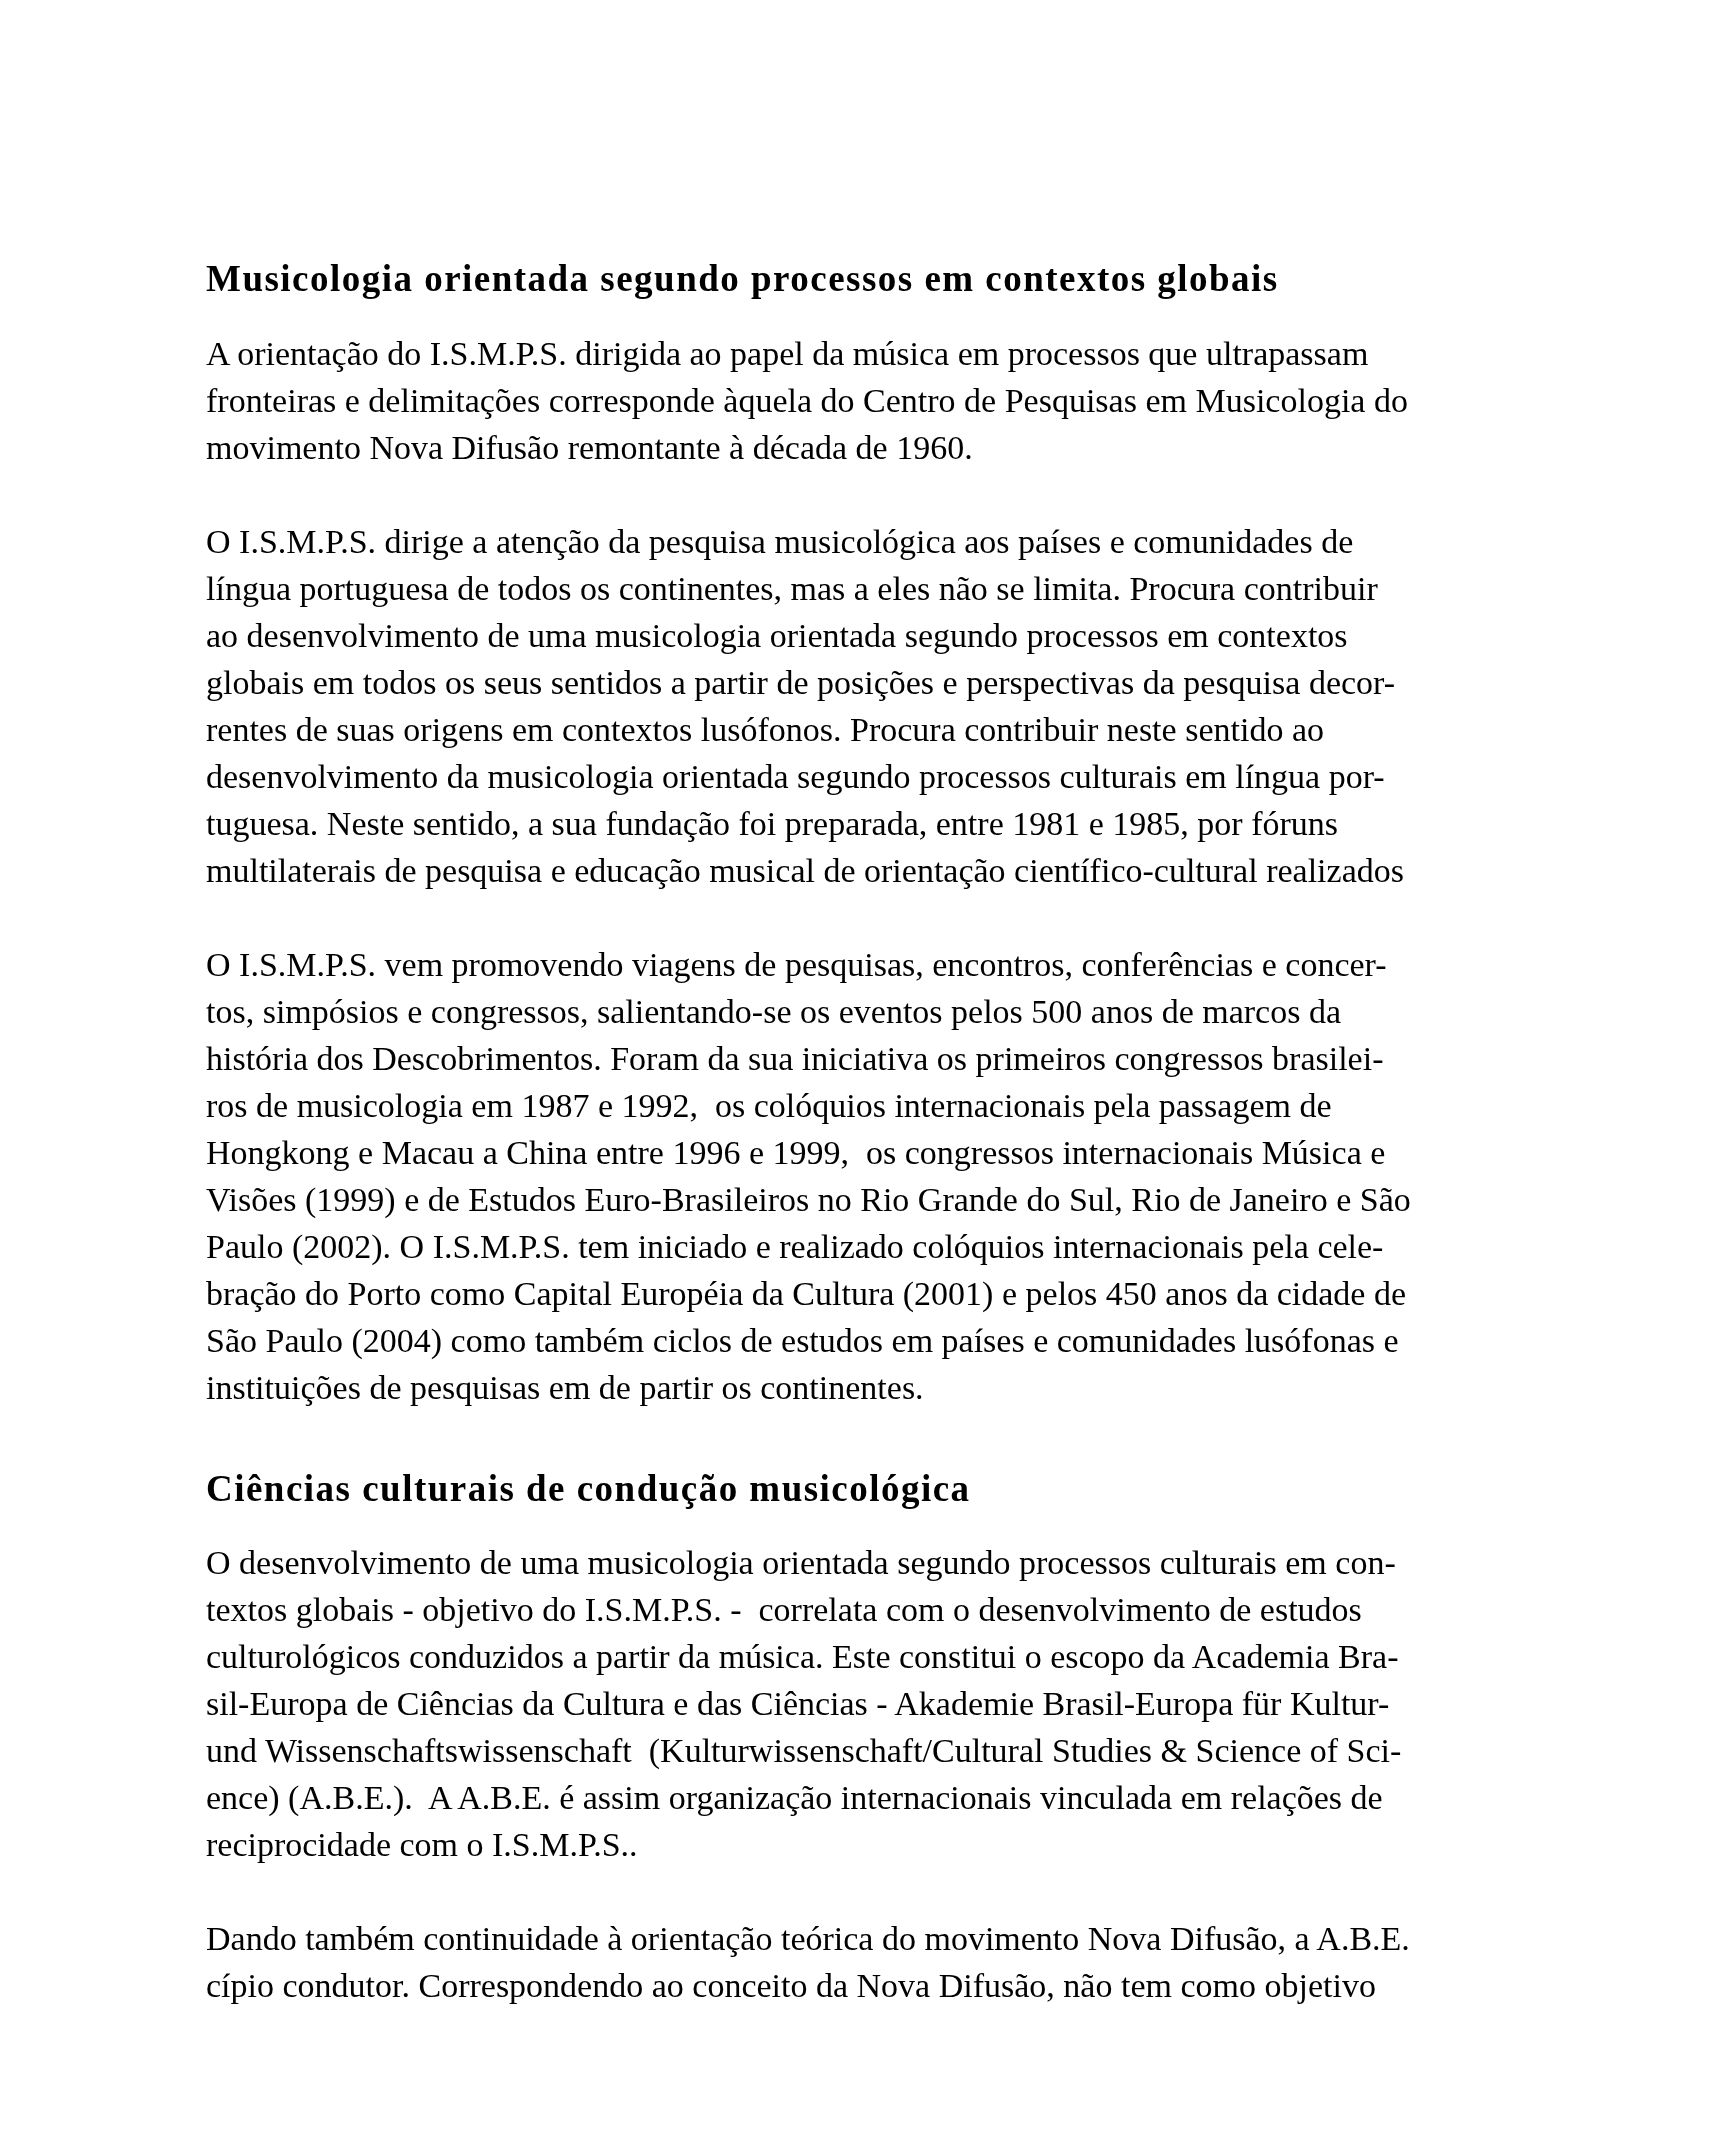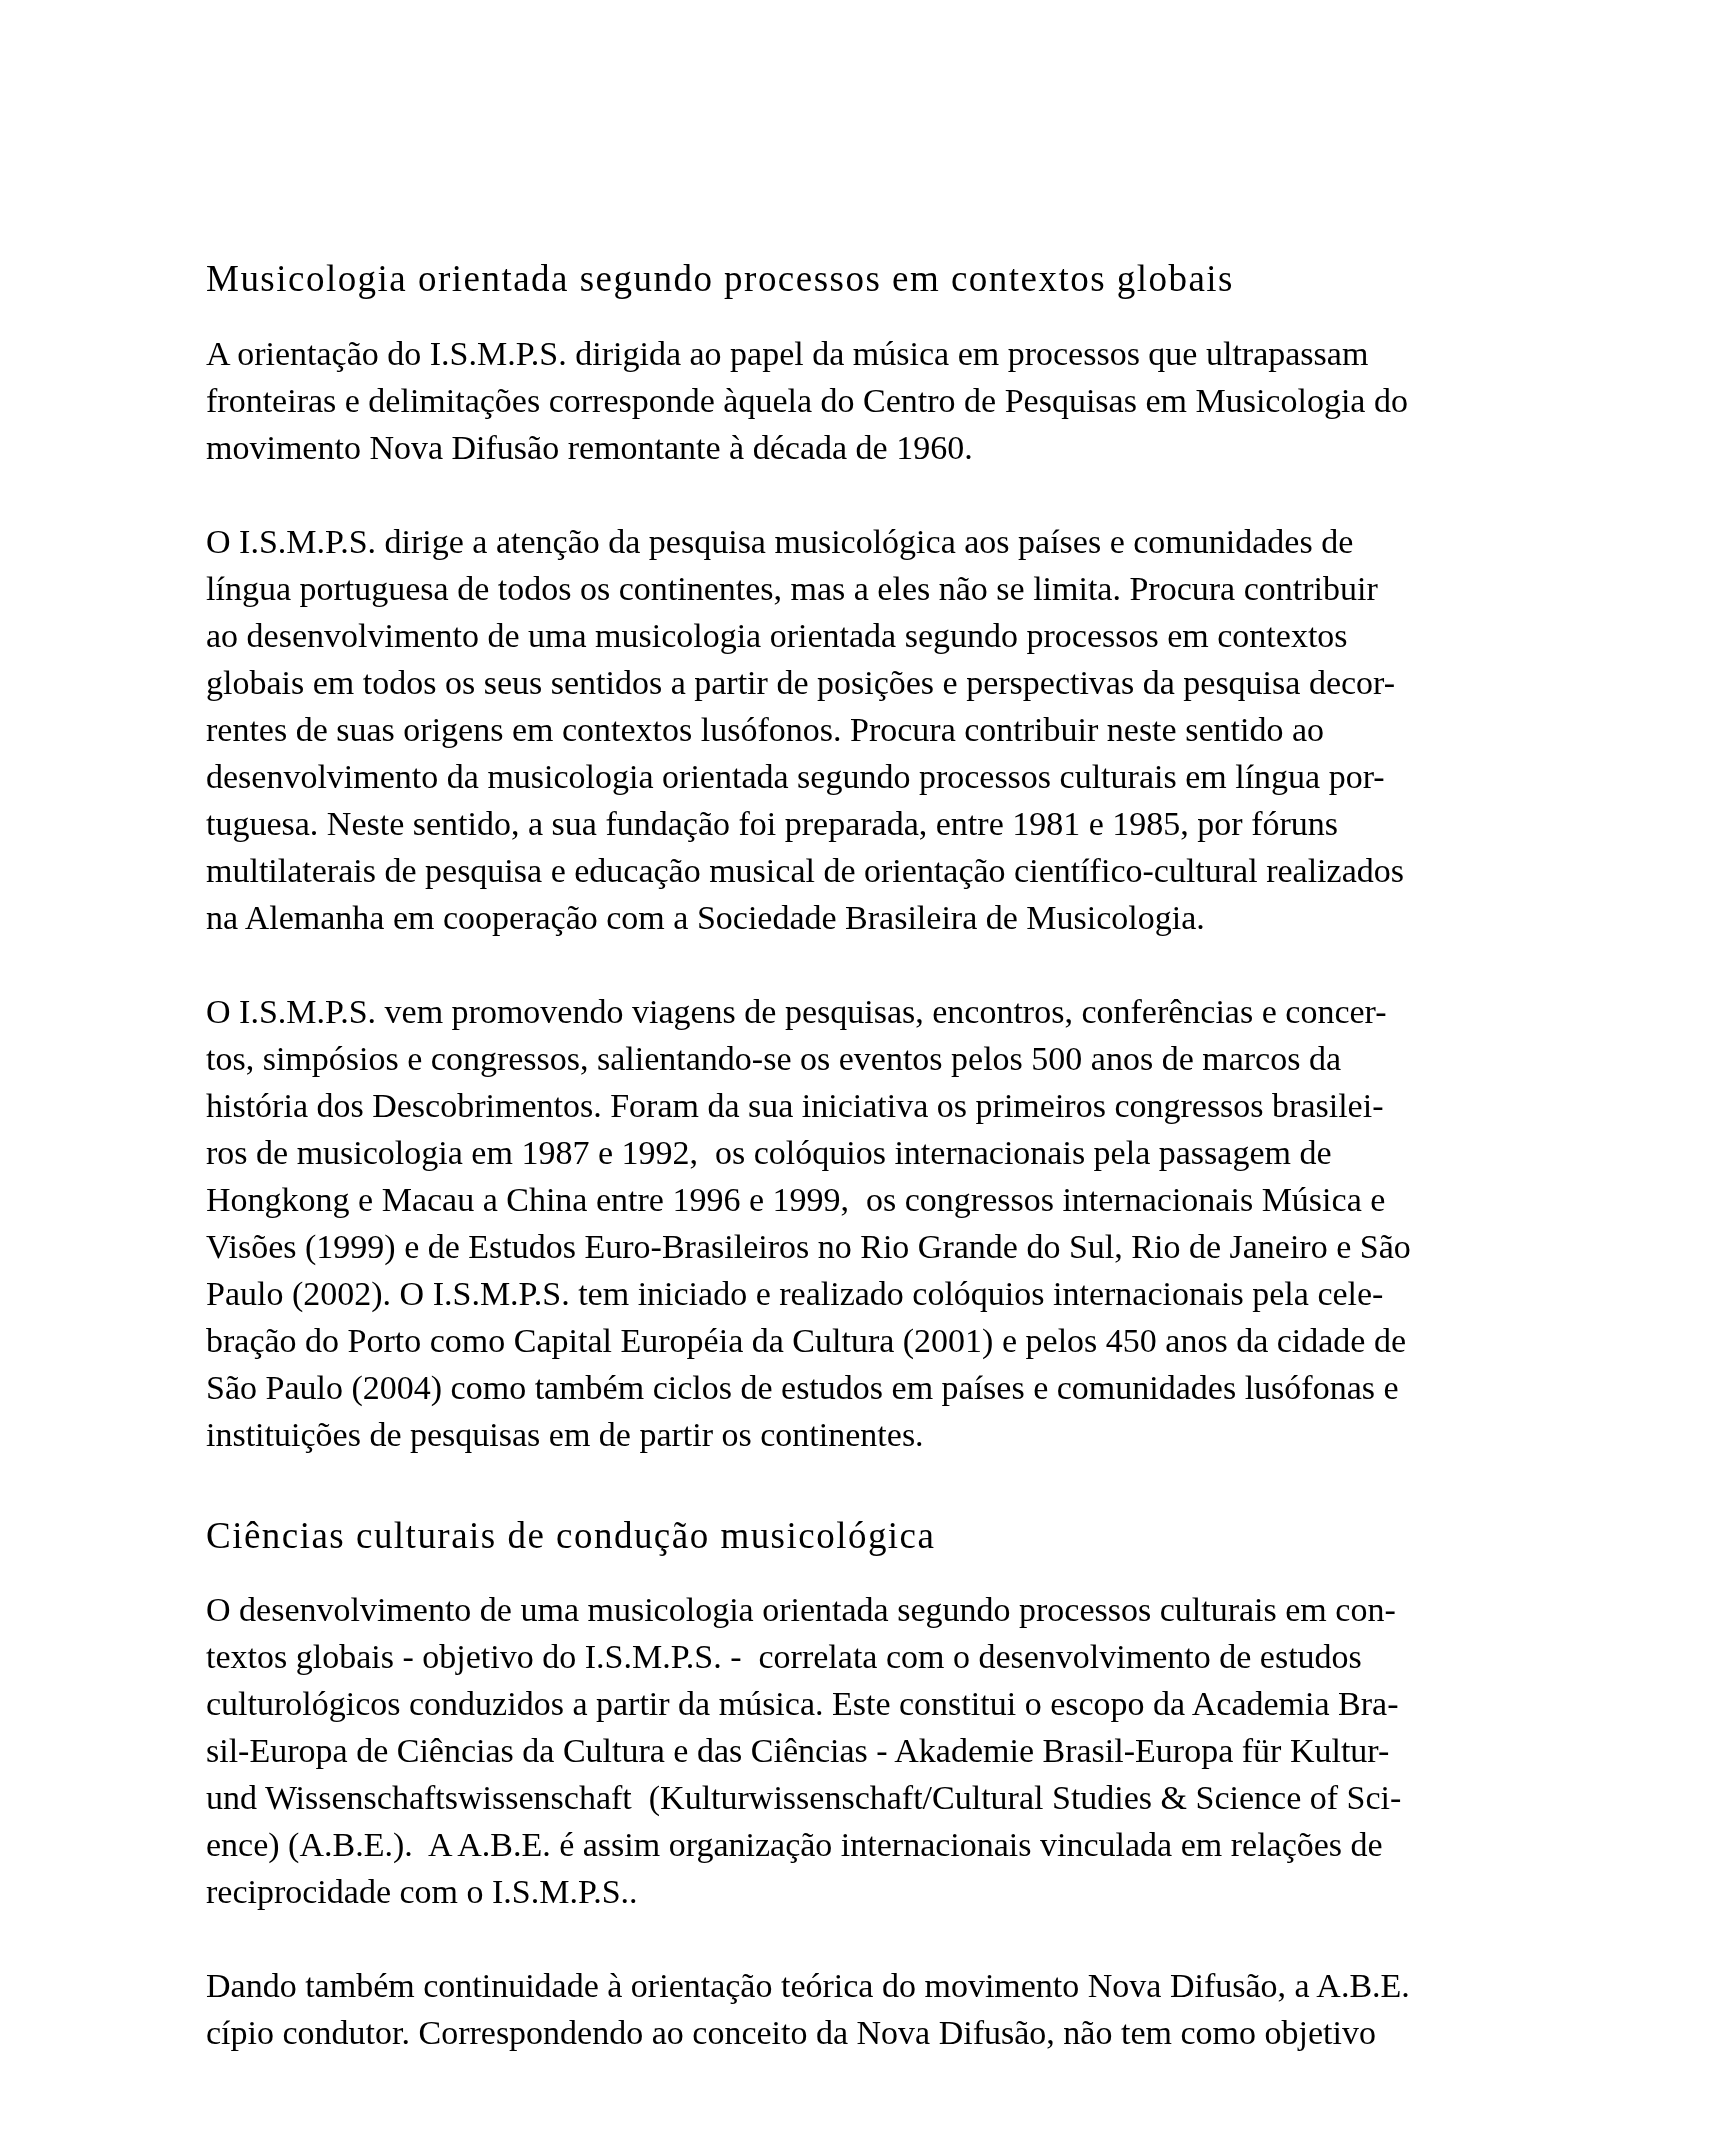--- a/index.html
+++ b/index.html
@@ -24,21 +24,21 @@
     width: 1325px;
   }
   .para {
     font-size: 34px;
     line-height: 47px;
     margin: 0 0 47px 0;
   }
   .heading {
     font-size: 37px;
     line-height: 47px;
-    font-weight: 400;
+    font-weight: 700;
     letter-spacing: 0.04em;
     margin: 0 0 27.5px 0;
   }
   .heading + .heading,
   .para + .heading {
     margin-top: 54px;
   }
   .line {
     white-space: pre;
   }
@@ -67,21 +67,20 @@
       </div>
       <div class="para">
         <div class="line"><span class="r">O I.S.M.P.S. dirige a atenção da pesquisa musicológica aos países e comunidades de</span></div>
         <div class="line"><span class="r">língua portuguesa de todos os continentes, mas a eles não se limita. Procura contribuir</span></div>
         <div class="line"><span class="r">ao desenvolvimento de uma musicologia orientada segundo processos em contextos</span></div>
         <div class="line"><span class="r">globais em todos os seus sentidos a partir de posições e perspectivas da pesquisa decor-</span></div>
         <div class="line"><span class="r">rentes de suas origens em contextos lusófonos. Procura contribuir neste sentido ao</span></div>
         <div class="line"><span class="r">desenvolvimento da musicologia orientada segundo processos culturais em língua por-</span></div>
         <div class="line"><span class="r">tuguesa. Neste sentido, a sua fundação foi preparada, entre 1981 e 1985, por fóruns</span></div>
         <div class="line"><span class="r">multilaterais de pesquisa e educação musical de orientação científico-cultural realizados</span></div>
-        <div class="line"><span class="r">na Alemanha em cooperação com a </span><span class="i">Sociedade Brasileira de Musicologia</span><span class="r">.</span></div>
       </div>
       <div class="para">
         <div class="line"><span class="r">O I.S.M.P.S. vem promovendo viagens de pesquisas, encontros, conferências e concer-</span></div>
         <div class="line"><span class="r">tos, simpósios e congressos, salientando-se os eventos pelos 500 anos de marcos da</span></div>
         <div class="line"><span class="r">história dos Descobrimentos. Foram da sua iniciativa os primeiros congressos brasilei-</span></div>
         <div class="line"><span class="r">ros de musicologia em 1987 e 1992,  os colóquios internacionais pela passagem de</span></div>
         <div class="line"><span class="r">Hongkong e Macau a China entre 1996 e 1999,  os congressos internacionais </span><span class="i">Música e</span></div>
         <div class="line"><span class="i">Visões</span><span class="r"> (1999) e de </span><span class="i">Estudos Euro-Brasileiros</span><span class="r"> no Rio Grande do Sul, Rio de Janeiro e São</span></div>
         <div class="line"><span class="r">Paulo (2002). O I.S.M.P.S. tem iniciado e realizado colóquios internacionais pela cele-</span></div>
         <div class="line"><span class="r">bração do Porto como Capital Européia da Cultura (2001) e pelos 450 anos da cidade de</span></div>

